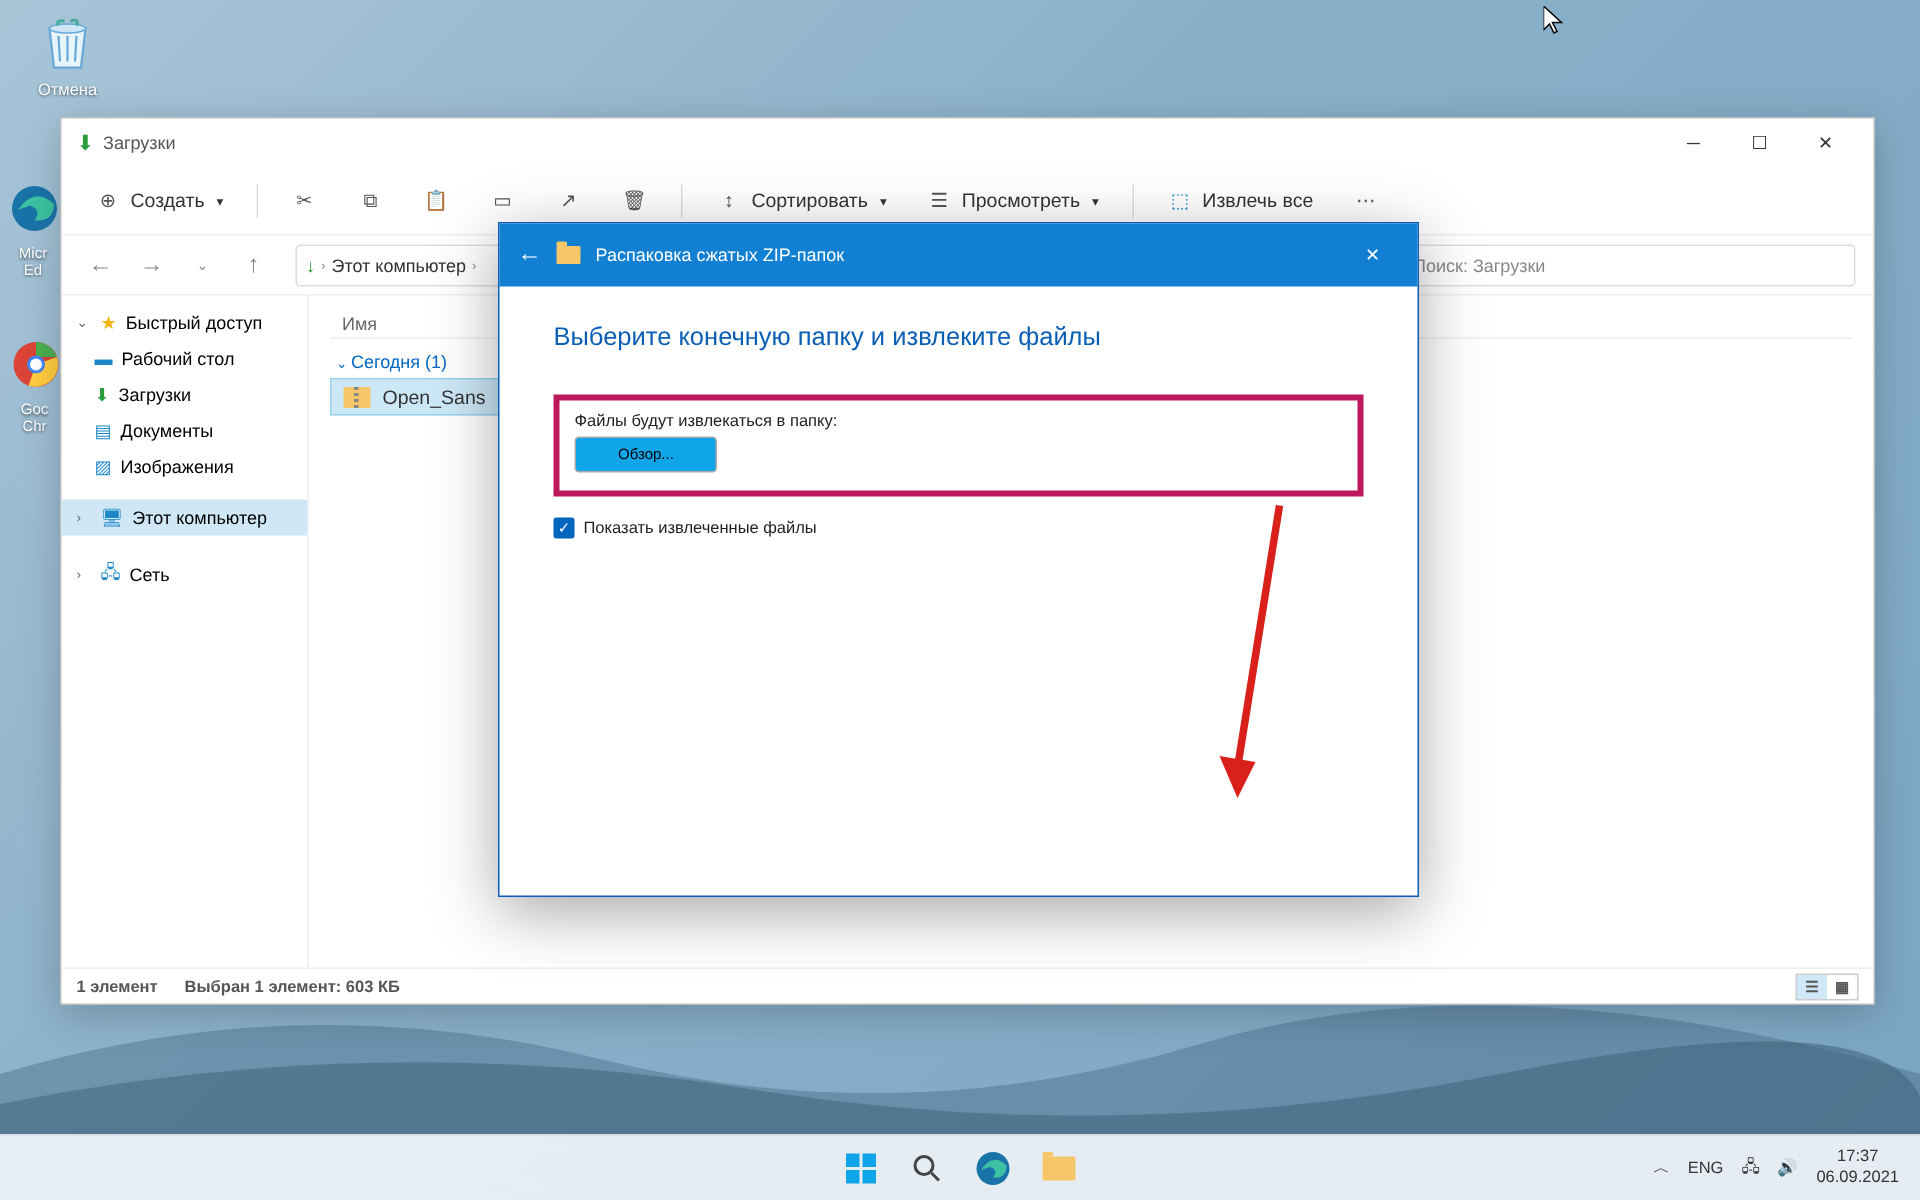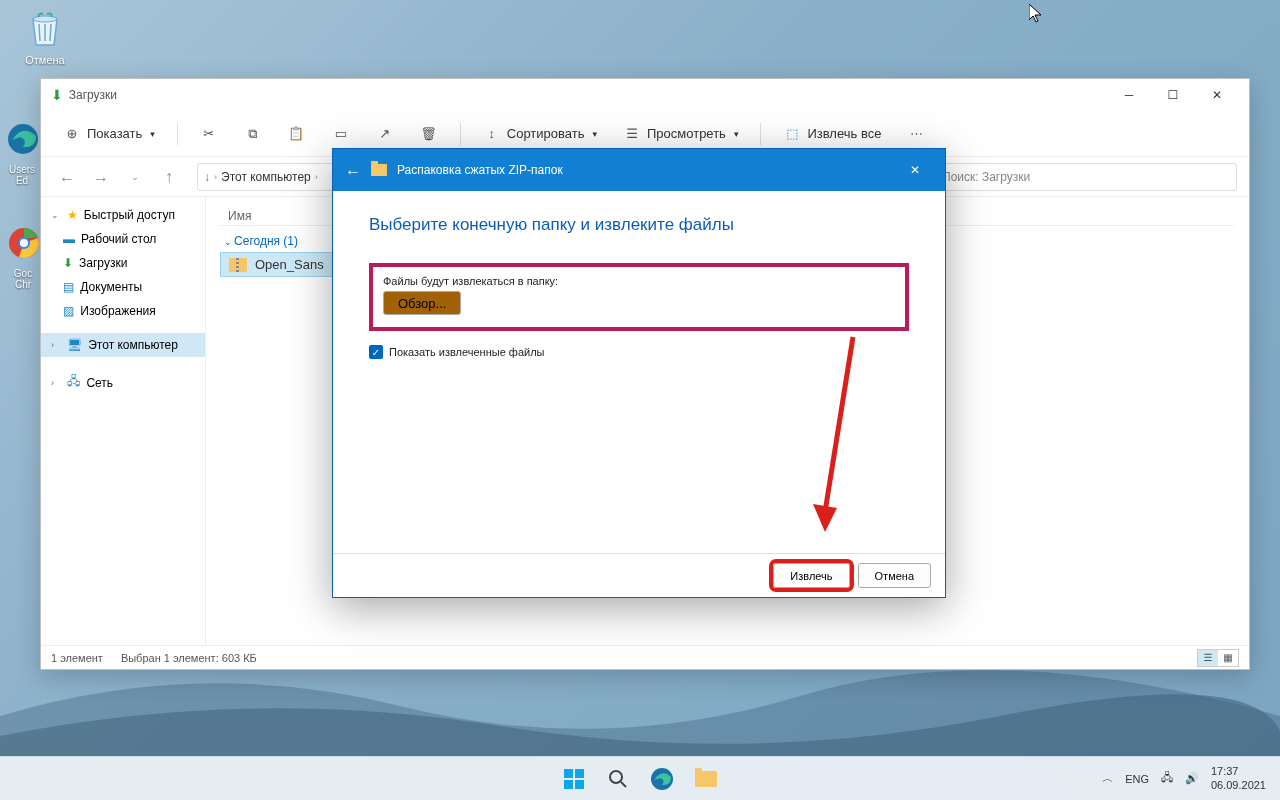--- a/index.html
+++ b/index.html
@@ -26,57 +26,57 @@
 .body { flex:1; display:flex; min-height:0; }
 .sidebar { width:165px; border-right:1px solid #eee; padding:6px 0; font-size:12px; overflow:auto; }
 .sb-item { display:flex; align-items:center; gap:6px; padding:5px 10px 5px 22px; cursor:pointer; }
 .sb-item.parent { padding-left:10px; }
 .sb-item.selected { background:#d0e7f5; }
 .sb-chev { width:10px; color:#666; font-size:9px; }
 .content { flex:1; padding:10px 14px; font-size:13px; color:#333; }
 .col-head { color:#666; font-size:12px; padding:2px 8px; border-bottom:1px solid #eee; }
 .group-head { color:#0067c0; font-size:12px; padding:8px 4px 4px; cursor:pointer; }
 .file-row { display:flex; align-items:center; gap:8px; padding:4px 8px; background:#cce8f7; border:1px solid #99d1ef; cursor:pointer; width:310px; }
-.statusbar { height:24px; border-top:1px solid #eee; display:flex; align-items:center; padding:0 10px; font-size:11px; color:#555; gap:18px; }
+.statusbar { height:24px; border-top:1px solid #eee; display:flex; align-items:center; padding:0 10px; font-size:11px; color:#555; gap:18px;font-weight:bold; }
 .statusbar .spacer { flex:1; }
 .view-toggle { display:flex; border:1px solid #ccc; }
 .view-toggle div { width:20px; height:16px; display:flex; align-items:center; justify-content:center; font-size:10px; cursor:pointer; }
 .view-toggle .active { background:#d0e7f5; }
 
 
 .dialog { position:absolute; left:332px; top:148px; width:614px; height:450px; background:#fff; border:1px solid #0a5fb5; box-shadow:0 10px 40px rgba(0,0,0,.35); display:flex; flex-direction:column; }
 .dlg-header { height:42px; background:#1180d3; display:flex; align-items:center; padding:0 12px; color:#fff; font-size:12px; gap:10px; }
 .dlg-back { cursor:pointer; font-size:16px; }
 .dlg-close { margin-left:auto; cursor:pointer; width:36px; height:28px; display:flex; align-items:center; justify-content:center; }
 .dlg-body { flex:1; padding:24px 36px 12px; font-size:12px; color:#222; }
 .dlg-title { color:#0a5fb5; font-size:17px; font-weight:400; margin-bottom:28px; }
 .red-box { border:4px solid #be185d; padding:8px 10px 12px; }
 .field-label { font-size:11px; margin-bottom:4px; }
 .path-row { display:flex; gap:8px; align-items:center; }
 .path-input { flex:1; height:24px; border:1px solid #888; padding:0 4px; font-size:11px; }
 .path-input .sel { background:#0078d4; color:#fff; padding:1px 0; }
-.browse-btn { height:24px; padding:0 14px; border:1px solid #aaa; background:#a16207; font-size:13px; cursor:pointer; border-radius:3px; }
+.browse-btn { height:24px; padding:0 28px; border:1px solid #aaa; background:#0ea5e9; font-size:10px; cursor:pointer; border-radius:3px; }
 .chk-row { display:flex; align-items:center; gap:6px; margin-top:14px; font-size:11px; }
 .chk { width:14px; height:14px; background:#0067c0; border-radius:2px; display:flex; align-items:center; justify-content:center; color:#fff; font-size:10px; }
 .dlg-footer { height:44px; border-top:1px solid #ddd; display:flex; align-items:center; justify-content:flex-end; padding:0 14px; gap:8px; }
 .dlg-btn { height:25px; padding:0 16px; border:1px solid #aaa; background:#fdfdfd; font-size:11px; cursor:pointer; border-radius:3px; }
 .red-outline { outline:4px solid #d9201a; }
 
 
 .arrow-svg { position:absolute; left:793px; top:332px; pointer-events:none; }
 
 
 .cursor { position:absolute; left:1029px; top:4px; font-size:18px; color:#000; pointer-events:none; }
 
 
 .taskbar { position:absolute; left:0; bottom:0; width:100%; height:44px; background:rgba(238,242,246,.92); backdrop-filter:blur(6px); display:flex; align-items:center; border-top:1px solid rgba(0,0,0,.08); }
 .task-center { position:absolute; left:50%; transform:translateX(-50%); display:flex; gap:6px; }
 .task-icon { width:38px; height:38px; display:flex; align-items:center; justify-content:center; cursor:pointer; border-radius:4px; font-size:22px; }
 .tray { margin-left:auto; display:flex; align-items:center; gap:12px; padding:0 14px; font-size:11px; color:#333; }
-.tray .clock { text-align:left; line-height:1.2; }
+.tray .clock { text-align:center; line-height:1.2; }
 .wavy { position:absolute; left:0; bottom:44px; width:100%; height:120px; overflow:hidden; pointer-events:none; opacity:.6; }
 
 .zip-ic { width:18px; height:14px; background:#f5c768; border-radius:1px; position:relative; display:inline-block; }
 .zip-ic::before { content:""; position:absolute; left:7px; top:0; width:3px; height:14px; background:repeating-linear-gradient(#888 0 2px,#f5c768 2px 4px); }
 .folder-ic { width:16px; height:12px; background:#f5c768; border-radius:1px; display:inline-block; position:relative; }
 .folder-ic::before { content:""; position:absolute; top:-3px; left:0; width:7px; height:3px; background:#f5c768; border-radius:1px 1px 0 0; }
 </style>
 </head>
 <body>
 
@@ -98,21 +98,21 @@
   </div>
   <div>Отмена</div>
 </div>
 <div class="desktop-icon" style="left:2px;top:118px;width:40px">
   <div class="ic">
       <svg width="34" height="34" viewBox="0 0 34 34">
         <circle cx="17" cy="17" r="15" fill="#1a73a8"></circle>
         <path d="M6 18 Q17 2 30 14 Q30 26 17 25 Q22 18 14 15" fill="#3cc2a2"></path>
       </svg>
     </div>
-  <div style="font-size:10px;white-space:pre">Users
+  <div style="font-size:10px;white-space:pre">Micr
 Ed</div>
 </div>
 <div class="desktop-icon" style="left:3px;top:222px;width:40px">
   <div class="ic">
       <svg width="34" height="34" viewBox="0 0 34 34">
         <circle cx="17" cy="17" r="15" fill="#db4437"></circle>
         <path d="M17 2 A15 15 0 0 1 31 12 L17 12 Z" fill="#4caf50"></path>
         <path d="M31 12 A15 15 0 0 1 12 31 L17 17 Z" fill="#ffcd40"></path>
         <circle cx="17" cy="17" r="6" fill="#4285f4"></circle>
         <circle cx="17" cy="17" r="4" fill="#fff"></circle>
@@ -128,21 +128,21 @@
     <span>Загрузки</span>
     <div class="spacer"></div>
     <div class="win-btn">─</div>
     <div class="win-btn">☐</div>
     <div class="win-btn">✕</div>
   </div>
 
   <div class="toolbar">
     <div class="tb-btn">
         <span class="tb-icon">⊕</span>
-        <span>Показать</span>
+        <span>Создать</span>
         <span style="font-size:9px;margin-left:2px">▾</span>
       </div>
     <div class="tb-sep"></div>
     <div class="tb-btn">
         <span class="tb-icon">✂</span>
       </div>
     <div class="tb-btn">
         <span class="tb-icon">⧉</span>
       </div>
     <div class="tb-btn">
@@ -264,24 +264,20 @@
       <div class="field-label">Файлы будут извлекаться в папку:</div>
       <div class="path-row">
         <button class="browse-btn">Обзор...</button>
       </div>
     </div>
     <div class="chk-row">
       <div class="chk">✓</div>
       <span>Показать извлеченные файлы</span>
     </div>
   </div>
-  <div class="dlg-footer">
-    <button class="dlg-btn red-outline">Извлечь</button>
-    <button class="dlg-btn">Отмена</button>
-  </div>
 </div>
 
 <svg class="arrow-svg" width="80" height="220">
   <line x1="60" y1="5" x2="32" y2="180" stroke="#d9201a" stroke-width="5"></line>
   <polygon points="32,200 20,172 44,176" fill="#d9201a"></polygon>
 </svg>
 
 <div class="cursor">
   <svg width="16" height="20" viewBox="0 0 16 20">
       <path d="M0 0 L0 16 L4 12 L7 18 L9 17 L6 11 L12 11 Z" fill="#fff" stroke="#000" stroke-width="1"></path>

